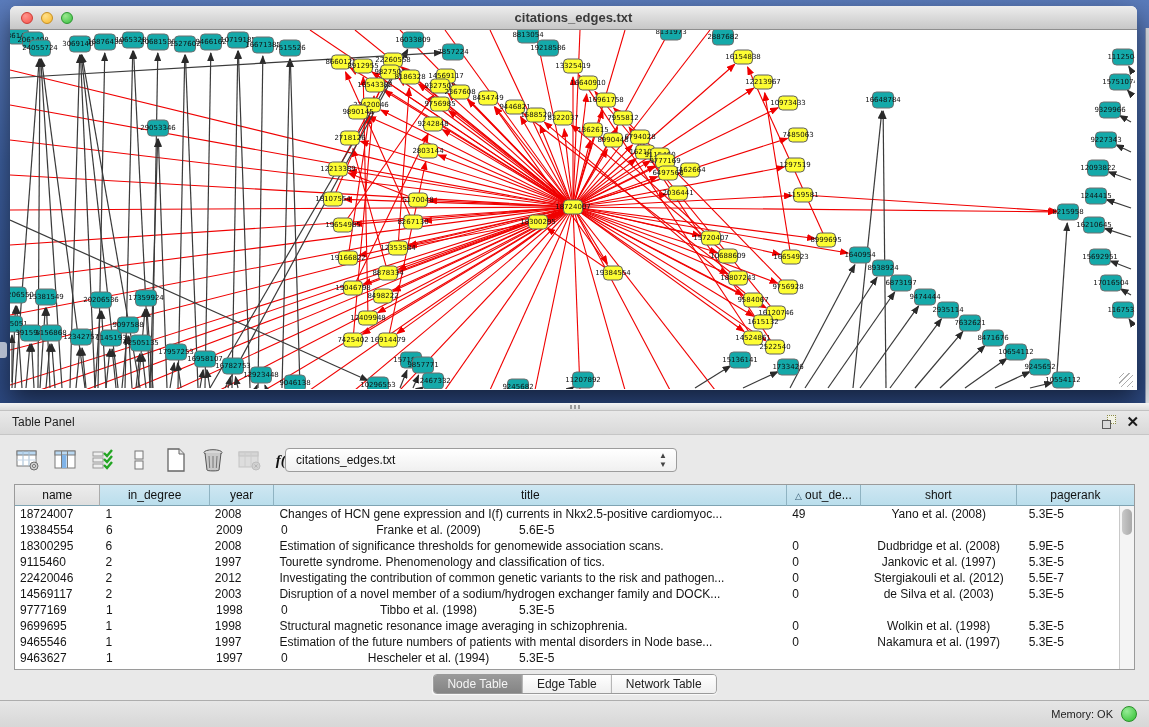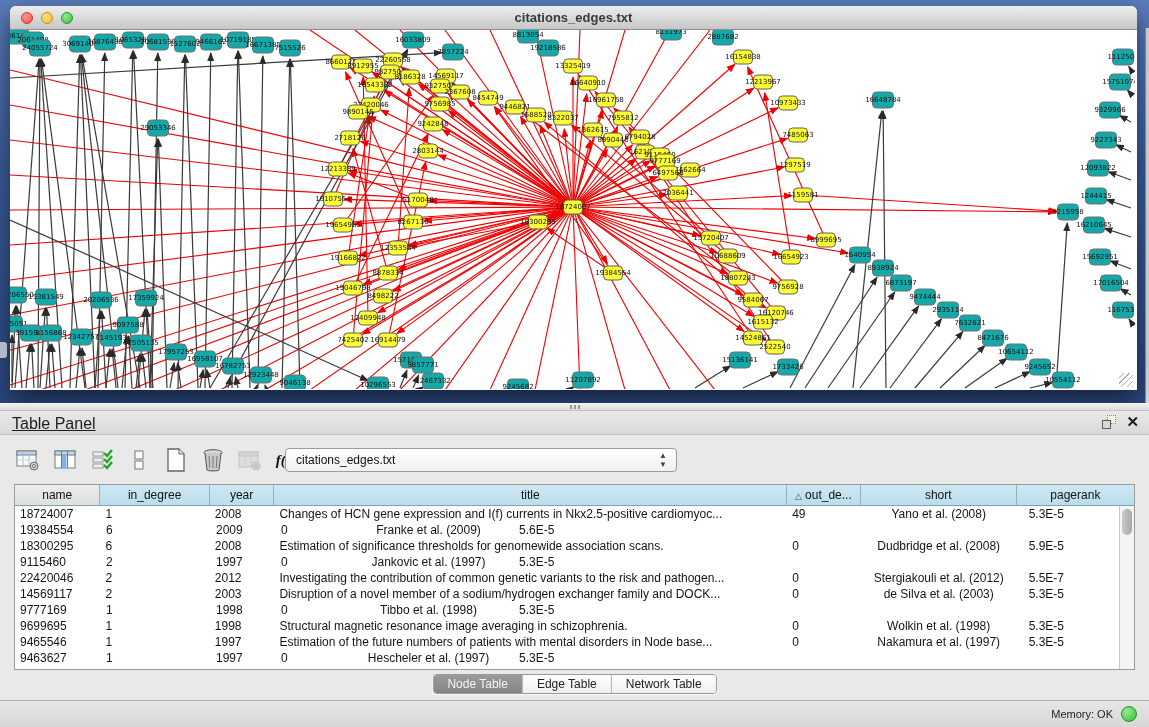--- a/index.html
+++ b/index.html
@@ -38,21 +38,21 @@
   .splitter { position:absolute; left:0; top:403px; width:1149px; height:8px;
               background:linear-gradient(180deg,#F4F4F4,#DCDCDC); border-bottom:1px solid #C2C2C2; }
   .splitter-grip { position:absolute; left:570px; top:2px; width:10px; height:4px;
               background:repeating-linear-gradient(90deg,#9A9A9A 0 2px, transparent 2px 4px); }
   .panel-collapse-handle { position:absolute; left:0; top:342px; width:7px; height:16px;
               background:#C9CFDA; border-radius:0 3px 3px 0; opacity:.85; }
 
   
   .panel-header { position:absolute; left:0; top:411px; width:1149px; height:24px;
                   background:linear-gradient(180deg,#E9E9E9,#D9D9D9); border-bottom:1px solid #C6C6C6; }
-  .panel-title { position:absolute; left:12px; top:4px; font-size:16px; color:#1E1E1E;text-decoration:underline; }
+  .panel-title { position:absolute; left:12px; top:4px; font-size:12px; color:#1E1E1E; }
   .panel-header-icons { position:absolute; right:10px; top:4px; display:flex; gap:10px; align-items:center; }
   .float-icon { position:relative; width:14px; height:14px; }
   .float-icon .back { position:absolute; right:0; top:0; width:9px; height:9px; border:1px dotted #8A8A4A; background:#F2F2E6; }
   .float-icon .front { position:absolute; left:0; bottom:0; width:9px; height:9px; border:1px solid #5A5A5A; background:#D9D9D9; }
   .close-icon { font-size:15px; font-weight:bold; color:#1A1A1A; line-height:14px; cursor:default; }
 
   .panel-body { position:absolute; left:0; top:435px; width:1149px; height:265px; background:#E9E9E9; }
 
   
   .toolbar { position:absolute; left:14px; top:445px; height:30px; display:flex; align-items:center; gap:9px; }
@@ -988,20 +988,21 @@
         <div class="td c2">2008</div>
         <div class="td c3">Estimation of significance thresholds for genomewide association scans.</div>
         <div class="td c4">0</div>
         <div class="td c5">Dudbridge et al. (2008)</div>
         <div class="td c6">5.9E-5</div>
       </div>
       <div class="tr">
         <div class="td c0">9115460</div>
         <div class="td c1">2</div>
         <div class="td c2">1997</div>
+        <div class="td c3">Tourette syndrome. Phenomenology and classification of tics.</div>
         <div class="td c4">0</div>
         <div class="td c5">Jankovic et al. (1997)</div>
         <div class="td c6">5.3E-5</div>
       </div>
       <div class="tr">
         <div class="td c0">22420046</div>
         <div class="td c1">2</div>
         <div class="td c2">2012</div>
         <div class="td c3">Investigating the contribution of common genetic variants to the risk and pathogen...</div>
         <div class="td c4">0</div>
@@ -1041,21 +1042,21 @@
         <div class="td c3">Estimation of the future numbers of patients with mental disorders in Node base...</div>
         <div class="td c4">0</div>
         <div class="td c5">Nakamura et al. (1997)</div>
         <div class="td c6">5.3E-5</div>
       </div>
       <div class="tr">
         <div class="td c0">9463627</div>
         <div class="td c1">1</div>
         <div class="td c2">1997</div>
         <div class="td c4">0</div>
-        <div class="td c5">Hescheler et al. (1997)</div>
+        <div class="td c5">Hescheler et al. (1994)</div>
         <div class="td c6">5.3E-5</div>
       </div>
     </div>
   <div class="vscroll">
     <div class="vthumb"></div>
   </div>
 </div>
 
 <div class="tabs">
   <div class="tab active">Node Table</div>

